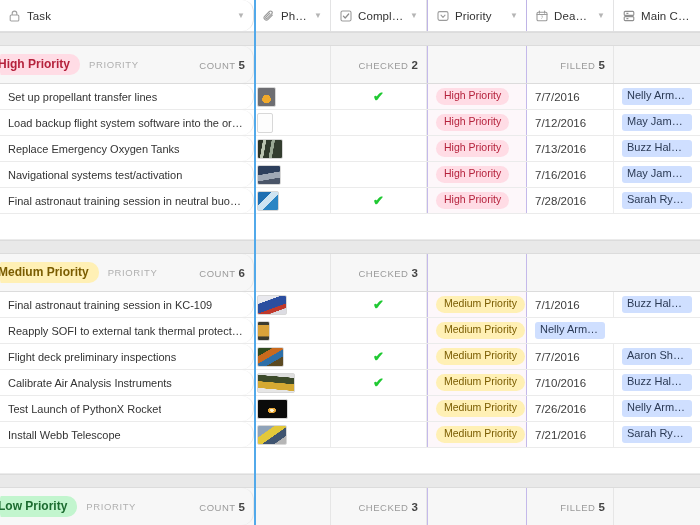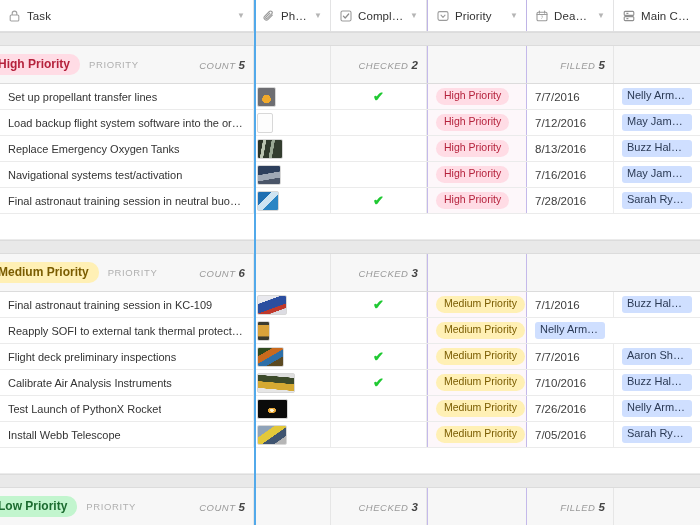--- a/index.html
+++ b/index.html
@@ -58,21 +58,21 @@
   .hcell .caret {
     flex: 0 0 auto;
     margin-left: 6px;
     color: #b5b5b5;
     font-size: 8px;
     line-height: 1;
   }
   .hcell.group-col { border-left: 1px solid #bfb4e6; border-right: 1px solid #bfb4e6; }
 
   
-  .c-task     { width: 254px; }
+  .c-task     { width: 254px; border-radius: 12px; }
   .c-photo    { width: 77px; }
   .c-complete { width: 96px; }
   .c-priority { width: 100px; }
   .c-deadline { width: 87px; }
   .c-contact  { width: 86px; border-right: none; }
 
   
   .body {
     position: relative;
     height: 493px;
@@ -213,21 +213,20 @@
   }
   .g-fieldname {
     font-size: 9.5px;
     color: #b0b0b0;
     letter-spacing: 0.6px;
   }
   .g-stat {
     font-size: 9.5px;
     color: #9a9a9a;
     letter-spacing: 0.5px;
-    font-style: italic;
   }
   .g-stat b { font-size: 11.5px; color: #444; font-weight: bold; letter-spacing: 0; }
   .g-right { justify-content: flex-end; }
 
   
   #blue-line {
     position: absolute;
     left: 254px;
     top: 0;
     width: 2px;
@@ -376,21 +375,21 @@
         <div class="cell c-task">
           <span class="task-text">Replace Emergency Oxygen Tanks</span>
         </div>
         <div class="cell c-photo">
           <div class="thumb th-tanks" style="width: 26px;"></div>
         </div>
         <div class="cell c-complete"></div>
         <div class="cell c-priority">
           <span class="pill pill-high">High Priority</span>
         </div>
-        <div class="cell c-deadline">8/13/2016</div>
+        <div class="cell c-deadline">7/13/2016</div>
         <div class="cell c-contact">
           <span class="contact-chip">Buzz Haldrin</span>
         </div>
       </div>
       <div class="row">
         <div class="cell c-task">
           <span class="task-text">Navigational systems test/activation</span>
         </div>
         <div class="cell c-photo">
           <div class="thumb th-nav" style="width: 24px;"></div>
@@ -528,21 +527,21 @@
         <div class="cell c-task">
           <span class="task-text">Install Webb Telescope</span>
         </div>
         <div class="cell c-photo">
           <div class="thumb th-webb" style="width: 30px;"></div>
         </div>
         <div class="cell c-complete"></div>
         <div class="cell c-priority">
           <span class="pill pill-med">Medium Priority</span>
         </div>
-        <div class="cell c-deadline">7/05/2016</div>
+        <div class="cell c-deadline">7/21/2016</div>
         <div class="cell c-contact">
           <span class="contact-chip">Sarah Ryder</span>
         </div>
       </div>
       <div class="group-spacer"></div>
       <div class="group-sep"></div>
       <div class="group-header">
         <div class="gcell c-task g-task">
           <span class="g-left">
             <span class="g-pill pill-low">Low Priority</span>

